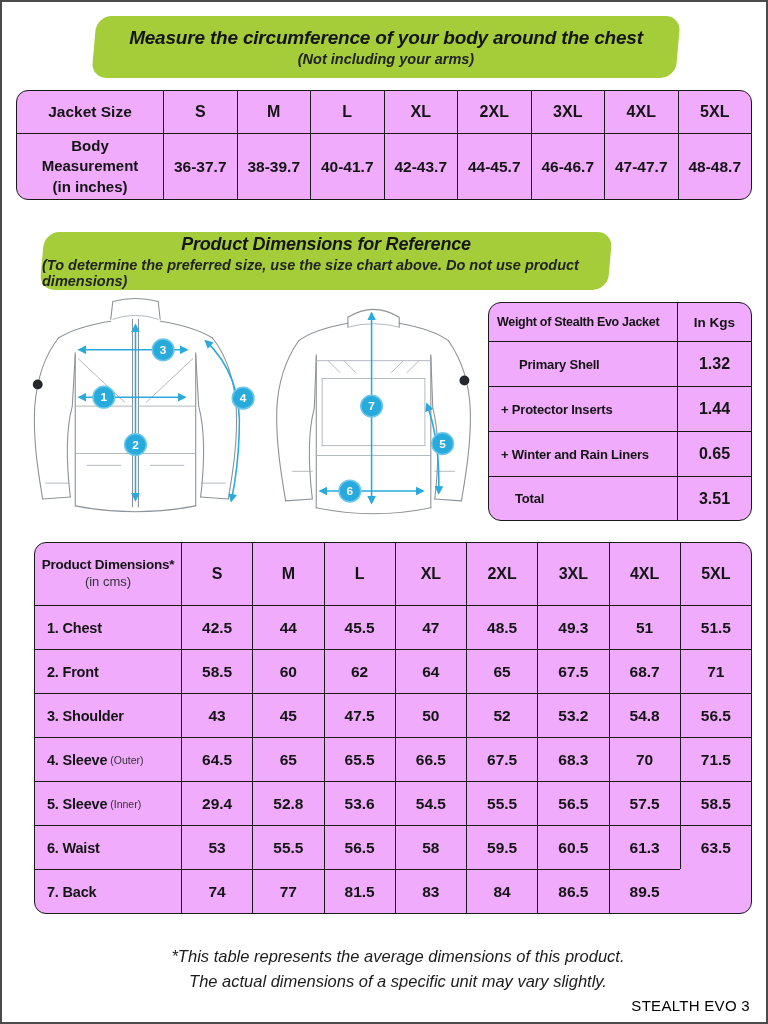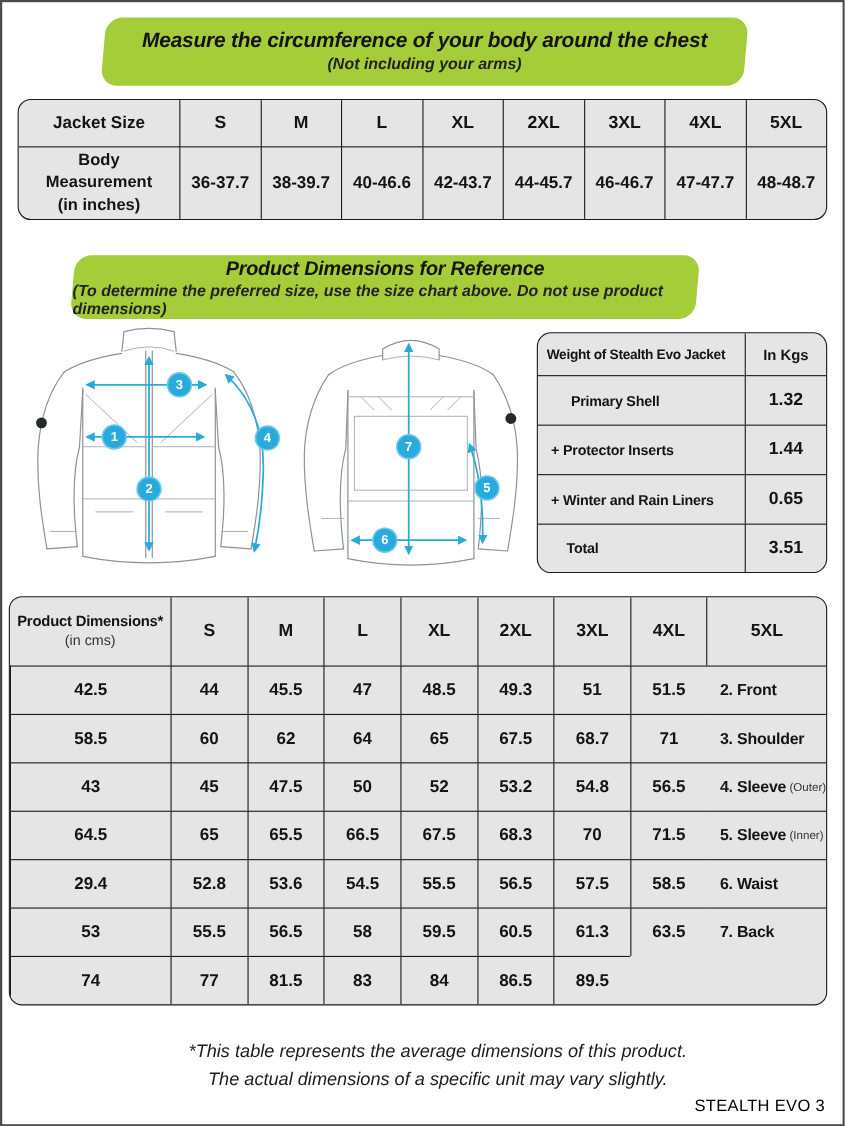--- a/index.html
+++ b/index.html
@@ -6,47 +6,47 @@
   .page{
     position:relative;width:768px;height:1024px;box-sizing:border-box;
     margin:0 auto;background:#fff;border:2px solid #4a4a4a;overflow:hidden;
     font-family:"Liberation Sans",sans-serif;color:#141414;
   }
   
   .banner{position:relative;display:flex;flex-direction:column;justify-content:center;align-items:center;}
   .banner::before{content:'';position:absolute;inset:0;background:#a5cd39;border-radius:15px;transform:skewX(-5deg);}
   .banner > *{position:relative;z-index:1;font-weight:bold;}
   .banner1{width:584px;height:62px;margin:14px auto 0 92px;}
-  .banner2{width:568px;height:58px;margin:32px auto 0 64px;}
+  .banner2{width:568px;height:58px;margin:32px auto 0 40px;}
   .banner-title{font-weight:bold;font-style:italic;font-size:19px;letter-spacing:-0.2px;}
   .banner2 .banner-title{font-size:18px;}
   .banner-sub{font-style:italic;font-size:14.5px;margin-top:2px;color:#222;}
   
-  .grid{display:grid;border:1.6px solid #1a1a1a;border-radius:12px;overflow:hidden;background:#e5e5e5;}
+  .grid{display:grid;border:1.6px solid #1a1a1a;border-radius:12px;overflow:hidden;background:#f0abfc;}
   .cell{display:flex;align-items:center;justify-content:center;text-align:center;box-sizing:border-box;}
   .bl{border-left:1.5px solid #1a1a1a;}
   .bt{border-top:1.5px solid #1a1a1a;}
   .head{font-weight:bold;font-size:16px;}
   .val{font-weight:bold;font-size:15.5px;}
   
   .size-chart{margin:12px 14px 0 14px;grid-template-columns:146px repeat(8,1fr);grid-template-rows:42px 66px;}
   .corner{font-weight:bold;font-size:15.5px;grid-area:1/1;}
   .multiline{grid-area:2/1;font-weight:bold;font-size:15px;white-space:pre-line;line-height:1.35;}
   
   .diagram-row{display:flex;margin:4px 14px 0 14px;height:242px;}
   .weight-wrap{margin-left:auto;margin-top:8px;}
   .weight-table{width:262px;grid-template-columns:1fr 74px;grid-template-rows:38px 45px 45px 45px 44px;border-radius:13px;}
   .whead{font-weight:bold;font-size:12.5px;letter-spacing:-0.3px;justify-content:flex-start;padding-left:8px;white-space:nowrap;}
   .whead.unit{justify-content:center;padding-left:0;font-size:13.5px;letter-spacing:0;}
   .wlabel{font-weight:bold;font-size:13px;letter-spacing:-0.2px;justify-content:flex-start;padding-left:12px;white-space:nowrap;}
   .indent1{padding-left:30px;}
   .indent2{padding-left:26px;}
   .wval{font-weight:bold;font-size:16px;}
   
-  .dims-table{margin:6px 14px 0 6px;grid-template-columns:146px repeat(8,1fr);grid-template-rows:62px repeat(7,44px);}
+  .dims-table{margin:6px 14px 0 32px;grid-template-columns:146px repeat(8,1fr);grid-template-rows:62px repeat(7,44px);}
   .dims-corner{grid-area:1/1;flex-direction:column;line-height:1.25;}
   .dims-corner .t{font-weight:bold;font-size:13.5px;letter-spacing:-0.2px;}
   .dims-corner .s{font-size:13px;color:#333;}
   .rowlabel{justify-content:flex-start;padding-left:12px;text-align:left;gap:3px;}
   .rowlabel .lbl{font-weight:bold;font-size:14.5px;letter-spacing:-0.2px;white-space:nowrap;}
   .rowlabel .note{font-size:10.5px;color:#333;white-space:nowrap;}
   
   .footer{margin-top:30px;text-align:center;font-style:italic;font-size:16.5px;line-height:1.5;color:#1c1c1c;padding-left:28px;}
   .brand{position:absolute;right:16px;bottom:8px;font-size:15px;letter-spacing:0.3px;color:#000000;}
   
@@ -76,21 +76,21 @@
   <div class="cell head bl">S</div>
       <div class="cell head bl">M</div>
       <div class="cell head bl">L</div>
       <div class="cell head bl">XL</div>
       <div class="cell head bl">2XL</div>
       <div class="cell head bl">3XL</div>
       <div class="cell head bl">4XL</div>
       <div class="cell head bl">5XL</div>
       <div class="cell val bl bt">36-37.7</div>
       <div class="cell val bl bt">38-39.7</div>
-      <div class="cell val bl bt">40-46.6</div>
+      <div class="cell val bl bt">40-41.7</div>
       <div class="cell val bl bt">42-43.7</div>
       <div class="cell val bl bt">44-45.7</div>
       <div class="cell val bl bt">46-46.7</div>
       <div class="cell val bl bt">47-47.7</div>
       <div class="cell val bl bt">48-48.7</div>
     </div>
 
   <div class="banner banner2">
     <div class="banner-title">Product Dimensions for Reference</div>
     <div class="banner-sub">(To determine the preferred size, use the size chart above. Do not use product dimensions)</div>
@@ -217,20 +217,23 @@
     </div>
 
   <div class="cell head bl">S</div>
       <div class="cell head bl">M</div>
       <div class="cell head bl">L</div>
       <div class="cell head bl">XL</div>
       <div class="cell head bl">2XL</div>
       <div class="cell head bl">3XL</div>
       <div class="cell head bl">4XL</div>
       <div class="cell head bl">5XL</div>
+      <div class="cell rowlabel bt">
+        <span class="lbl">1. Chest</span>
+      </div>
       <div class="cell val bl bt">42.5</div>
       <div class="cell val bl bt">44</div>
       <div class="cell val bl bt">45.5</div>
       <div class="cell val bl bt">47</div>
       <div class="cell val bl bt">48.5</div>
       <div class="cell val bl bt">49.3</div>
       <div class="cell val bl bt">51</div>
       <div class="cell val bl bt">51.5</div>
       <div class="cell rowlabel bt">
         <span class="lbl">2. Front</span>

